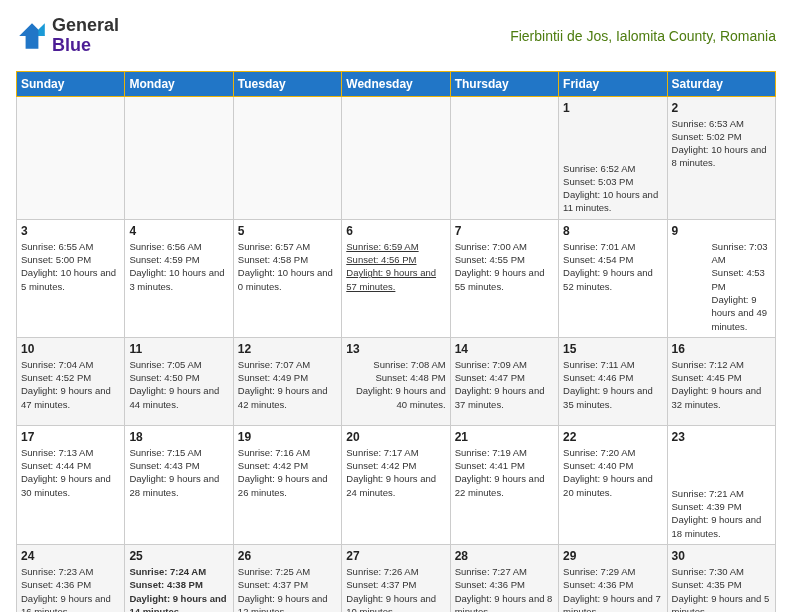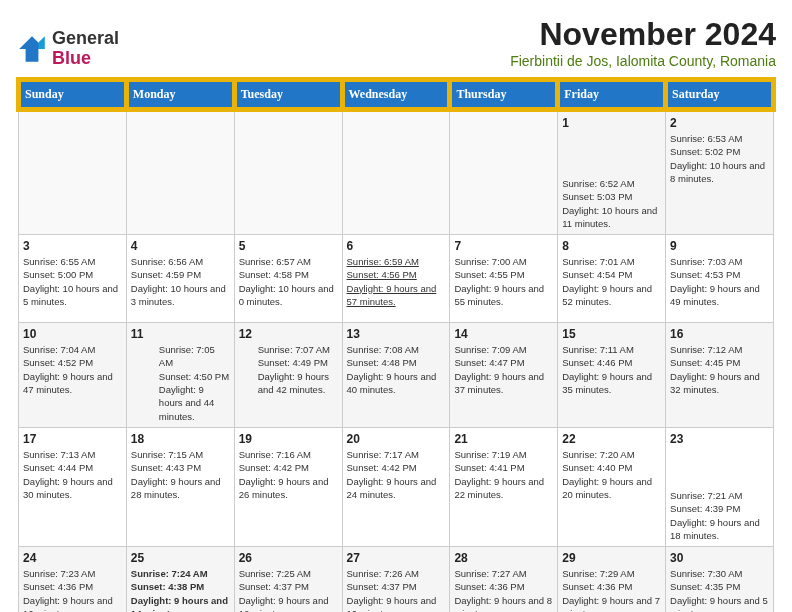--- a/index.html
+++ b/index.html
@@ -5,36 +5,36 @@
     * { margin: 0; padding: 0; box-sizing: border-box; }
     body {
       font-family: Arial, sans-serif;
       background: #fff;
       width: 792px;
       min-height: 612px;
       padding: 16px;
     }
     .header-section {
       display: flex;
-      align-items: flex-end;
+      align-items: center;
       justify-content: space-between;
-      margin-bottom: 8px;
+      margin-bottom: 15px;
     }
     .logo {
       display: flex;
       align-items: center;
       gap: 4px;
     }
     .logo-text {
       font-size: 18px;
       font-weight: bold;
       line-height: 1.1;
     }
     .logo-general { color: #333; }
-    .logo-blue { color: #be185d; }
+    .logo-blue { color: #4c1d95; }
     .logo-icon {
       width: 32px;
       height: 32px;
     }
     .title-section {
       text-align: right;
     }
     .calendar-title {
       font-size: 32px;
       font-weight: bold;
@@ -49,22 +49,21 @@
       border-collapse: collapse;
       table-layout: fixed;
     }
     .calendar-table thead th {
       background: #2176c7;
       color: #fff;
       font-size: 12px;
       font-weight: bold;
       padding: 5px 4px;
       text-align: left;
-      border: 5px solid #eab308;
-      font-family: Liberation Serif, serif;
+      border: 1px solid #eab308;
     }
     .calendar-table tbody td {
       vertical-align: top;
       border: 1px solid #ccc;
       padding: 4px;
       font-size: 10px;
       color: #333;
       height: 88px;
       background: #fff;
     }
@@ -99,21 +98,20 @@
       <svg class="logo-icon" viewBox="0 0 40 40">
         <polygon points="20,4 36,20 28,20 28,36 12,36 12,20 4,20" fill="#2176c7"></polygon>
         <polygon points="28,12 36,4 36,20 28,20" fill="#1a9ad7"></polygon>
       </svg>
       <div class="logo-text">
         <span class="logo-general">General</span><br>
         <span class="logo-blue">Blue</span>
       </div>
     </div>
     <div class="title-section">
-      <div class="calendar-title">November 2024</div>
       <div class="calendar-subtitle">Fierbintii de Jos, Ialomita County, Romania</div>
     </div>
   </div>
 
   <table class="calendar-table">
     <thead>
       <tr>
       <th>Sunday</th>
           <th>Monday</th>
           <th>Tuesday</th>
@@ -175,47 +173,47 @@
 Daylight: 9 hours and 55 minutes.</div>
           </td>
           <td>
             <span class="day-number">8</span>
             <div class="day-info" style="white-space: pre-line;">Sunrise: 7:01 AM
 Sunset: 4:54 PM
 Daylight: 9 hours and 52 minutes.</div>
           </td>
           <td>
             <span class="day-number">9</span>
-            <div class="day-info" style="white-space: pre-line;">Sunrise: 7:03 AM
+            <div class="day-info" style="white-space: pre-line; margin-left: 40px;">Sunrise: 7:03 AM
 Sunset: 4:53 PM
 Daylight: 9 hours and 49 minutes.</div>
           </td>
         </tr>
         <tr>
           <td>
             <span class="day-number">10</span>
             <div class="day-info" style="white-space: pre-line;">Sunrise: 7:04 AM
 Sunset: 4:52 PM
 Daylight: 9 hours and 47 minutes.</div>
           </td>
           <td>
             <span class="day-number">11</span>
-            <div class="day-info" style="white-space: pre-line; margin-left: 28px;">Sunrise: 7:05 AM
+            <div class="day-info" style="white-space: pre-line;">Sunrise: 7:05 AM
 Sunset: 4:50 PM
 Daylight: 9 hours and 44 minutes.</div>
           </td>
           <td>
             <span class="day-number">12</span>
-            <div class="day-info" style="white-space: pre-line; margin-left: 19px;">Sunrise: 7:07 AM
+            <div class="day-info" style="white-space: pre-line;">Sunrise: 7:07 AM
 Sunset: 4:49 PM
 Daylight: 9 hours and 42 minutes.</div>
           </td>
           <td>
             <span class="day-number">13</span>
-            <div class="day-info" style="white-space: pre-line;">Sunrise: 7:08 AM
+            <div class="day-info" style="white-space: pre-line; text-align: right;">Sunrise: 7:08 AM
 Sunset: 4:48 PM
 Daylight: 9 hours and 40 minutes.</div>
           </td>
           <td>
             <span class="day-number">14</span>
             <div class="day-info" style="white-space: pre-line;">Sunrise: 7:09 AM
 Sunset: 4:47 PM
 Daylight: 9 hours and 37 minutes.</div>
           </td>
           <td>

